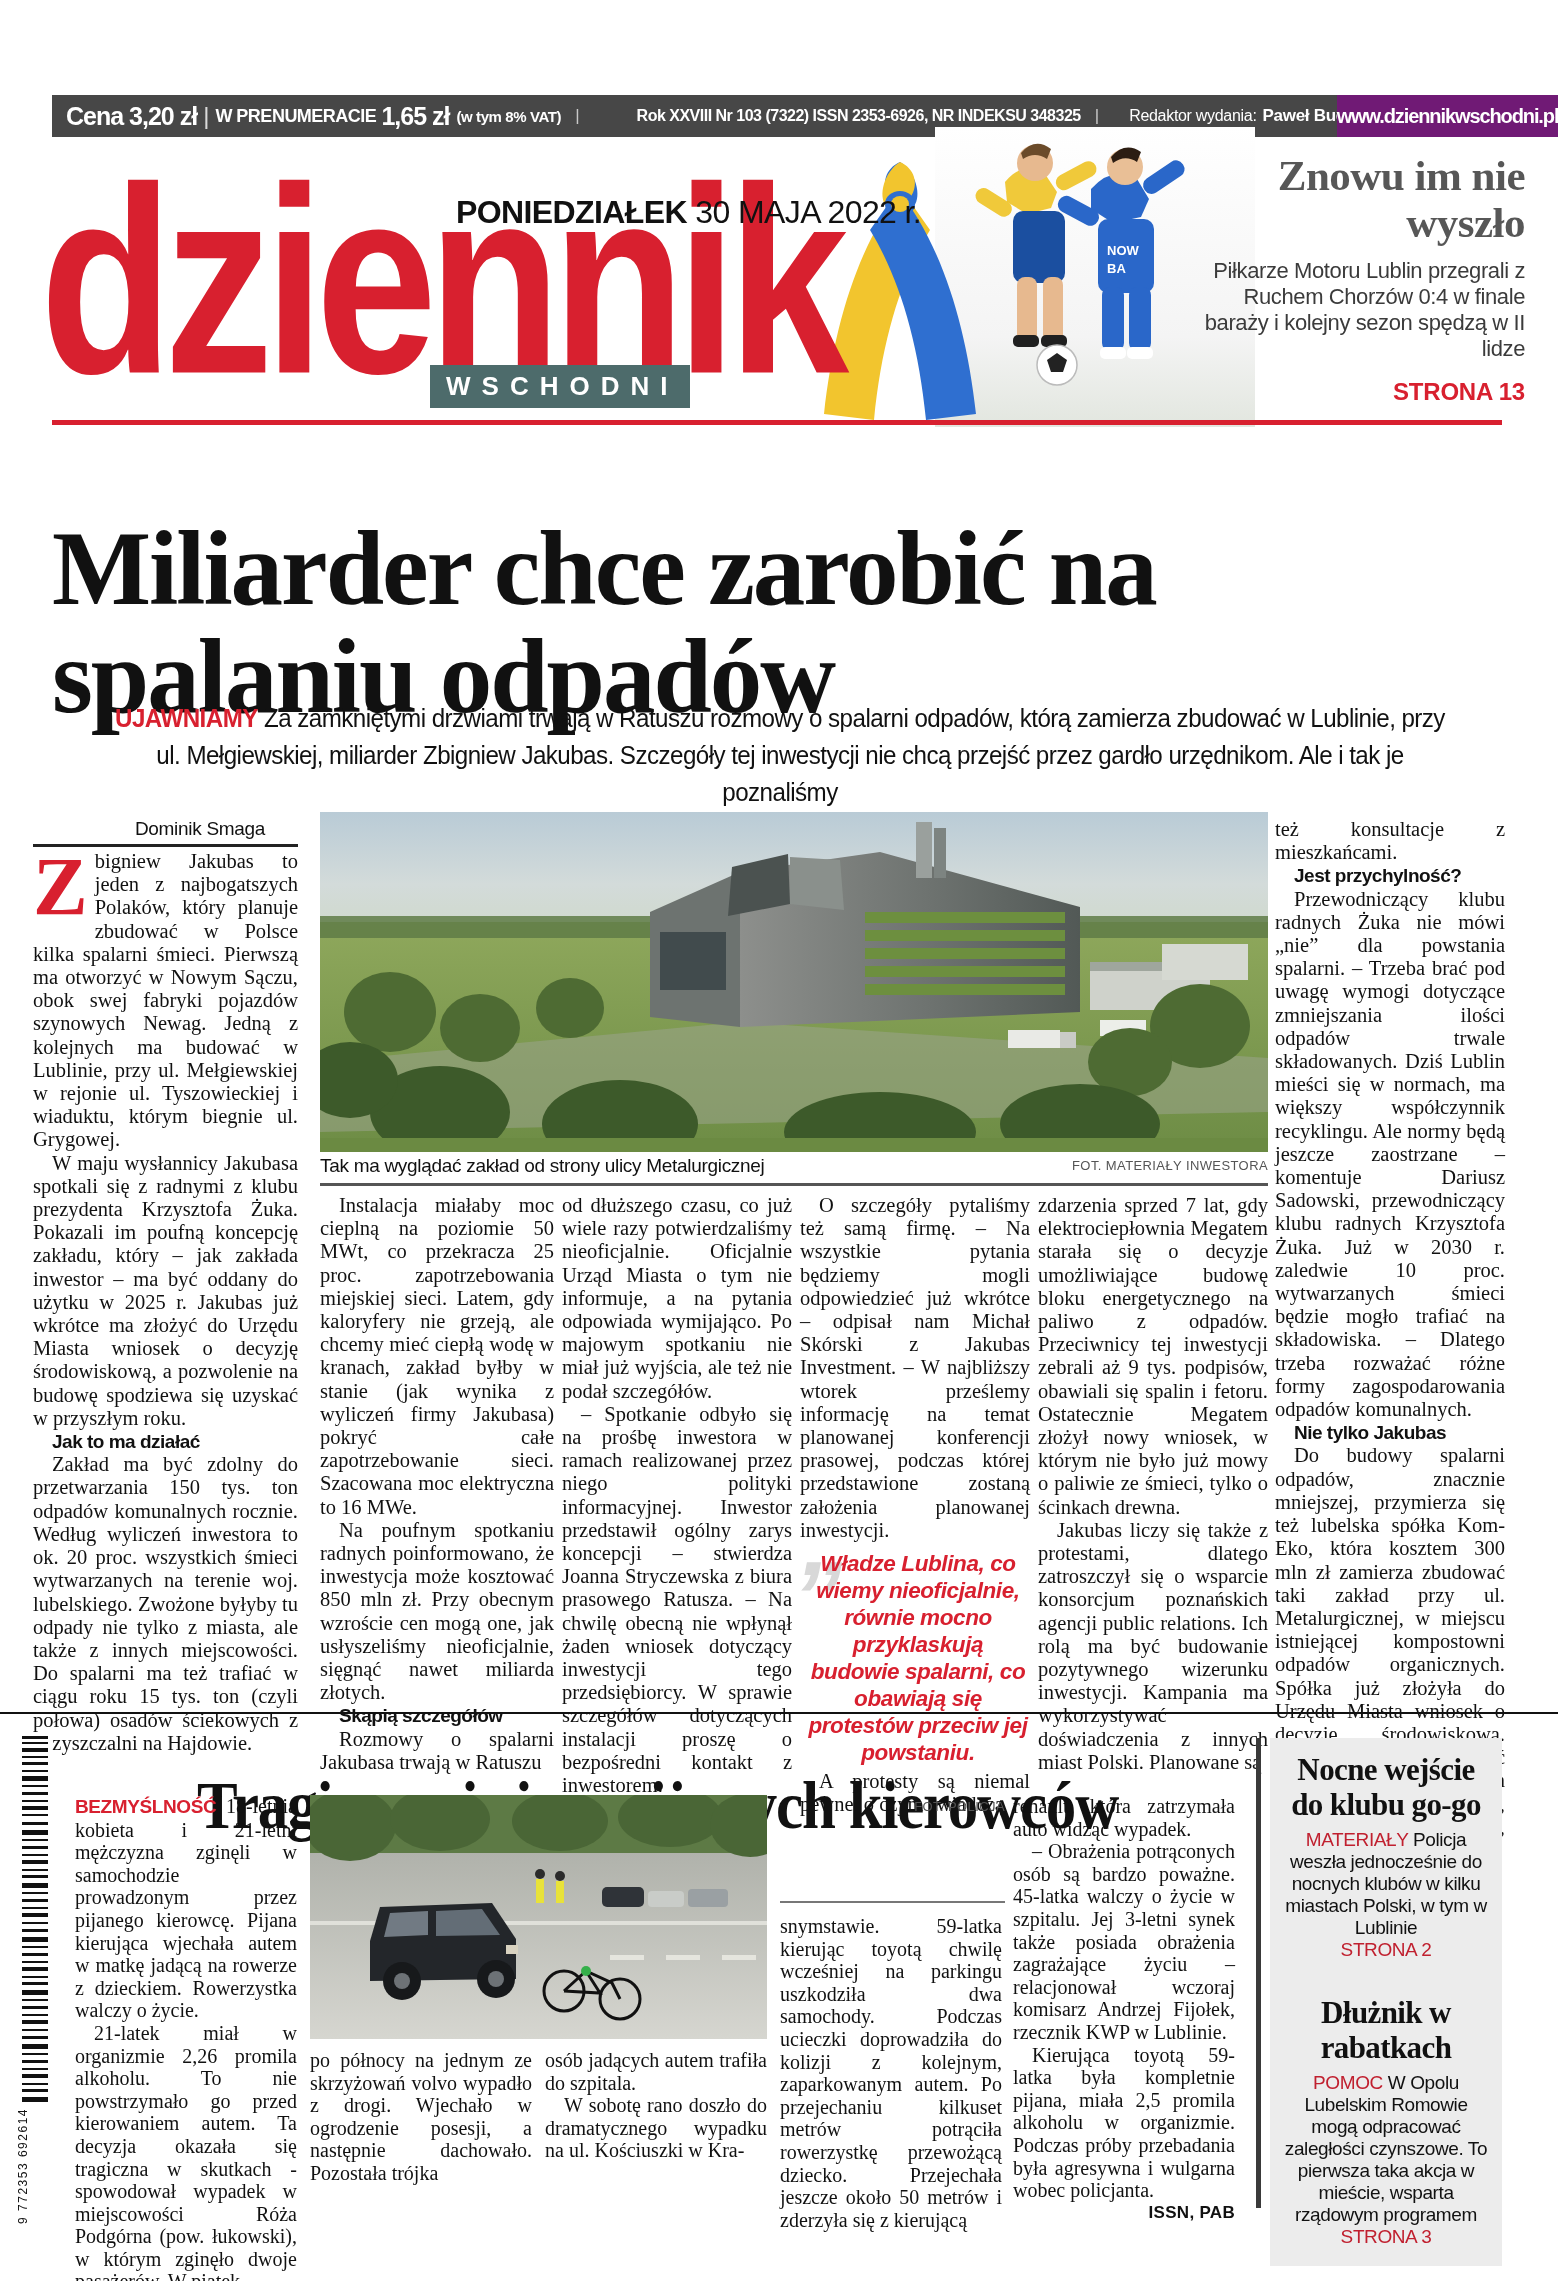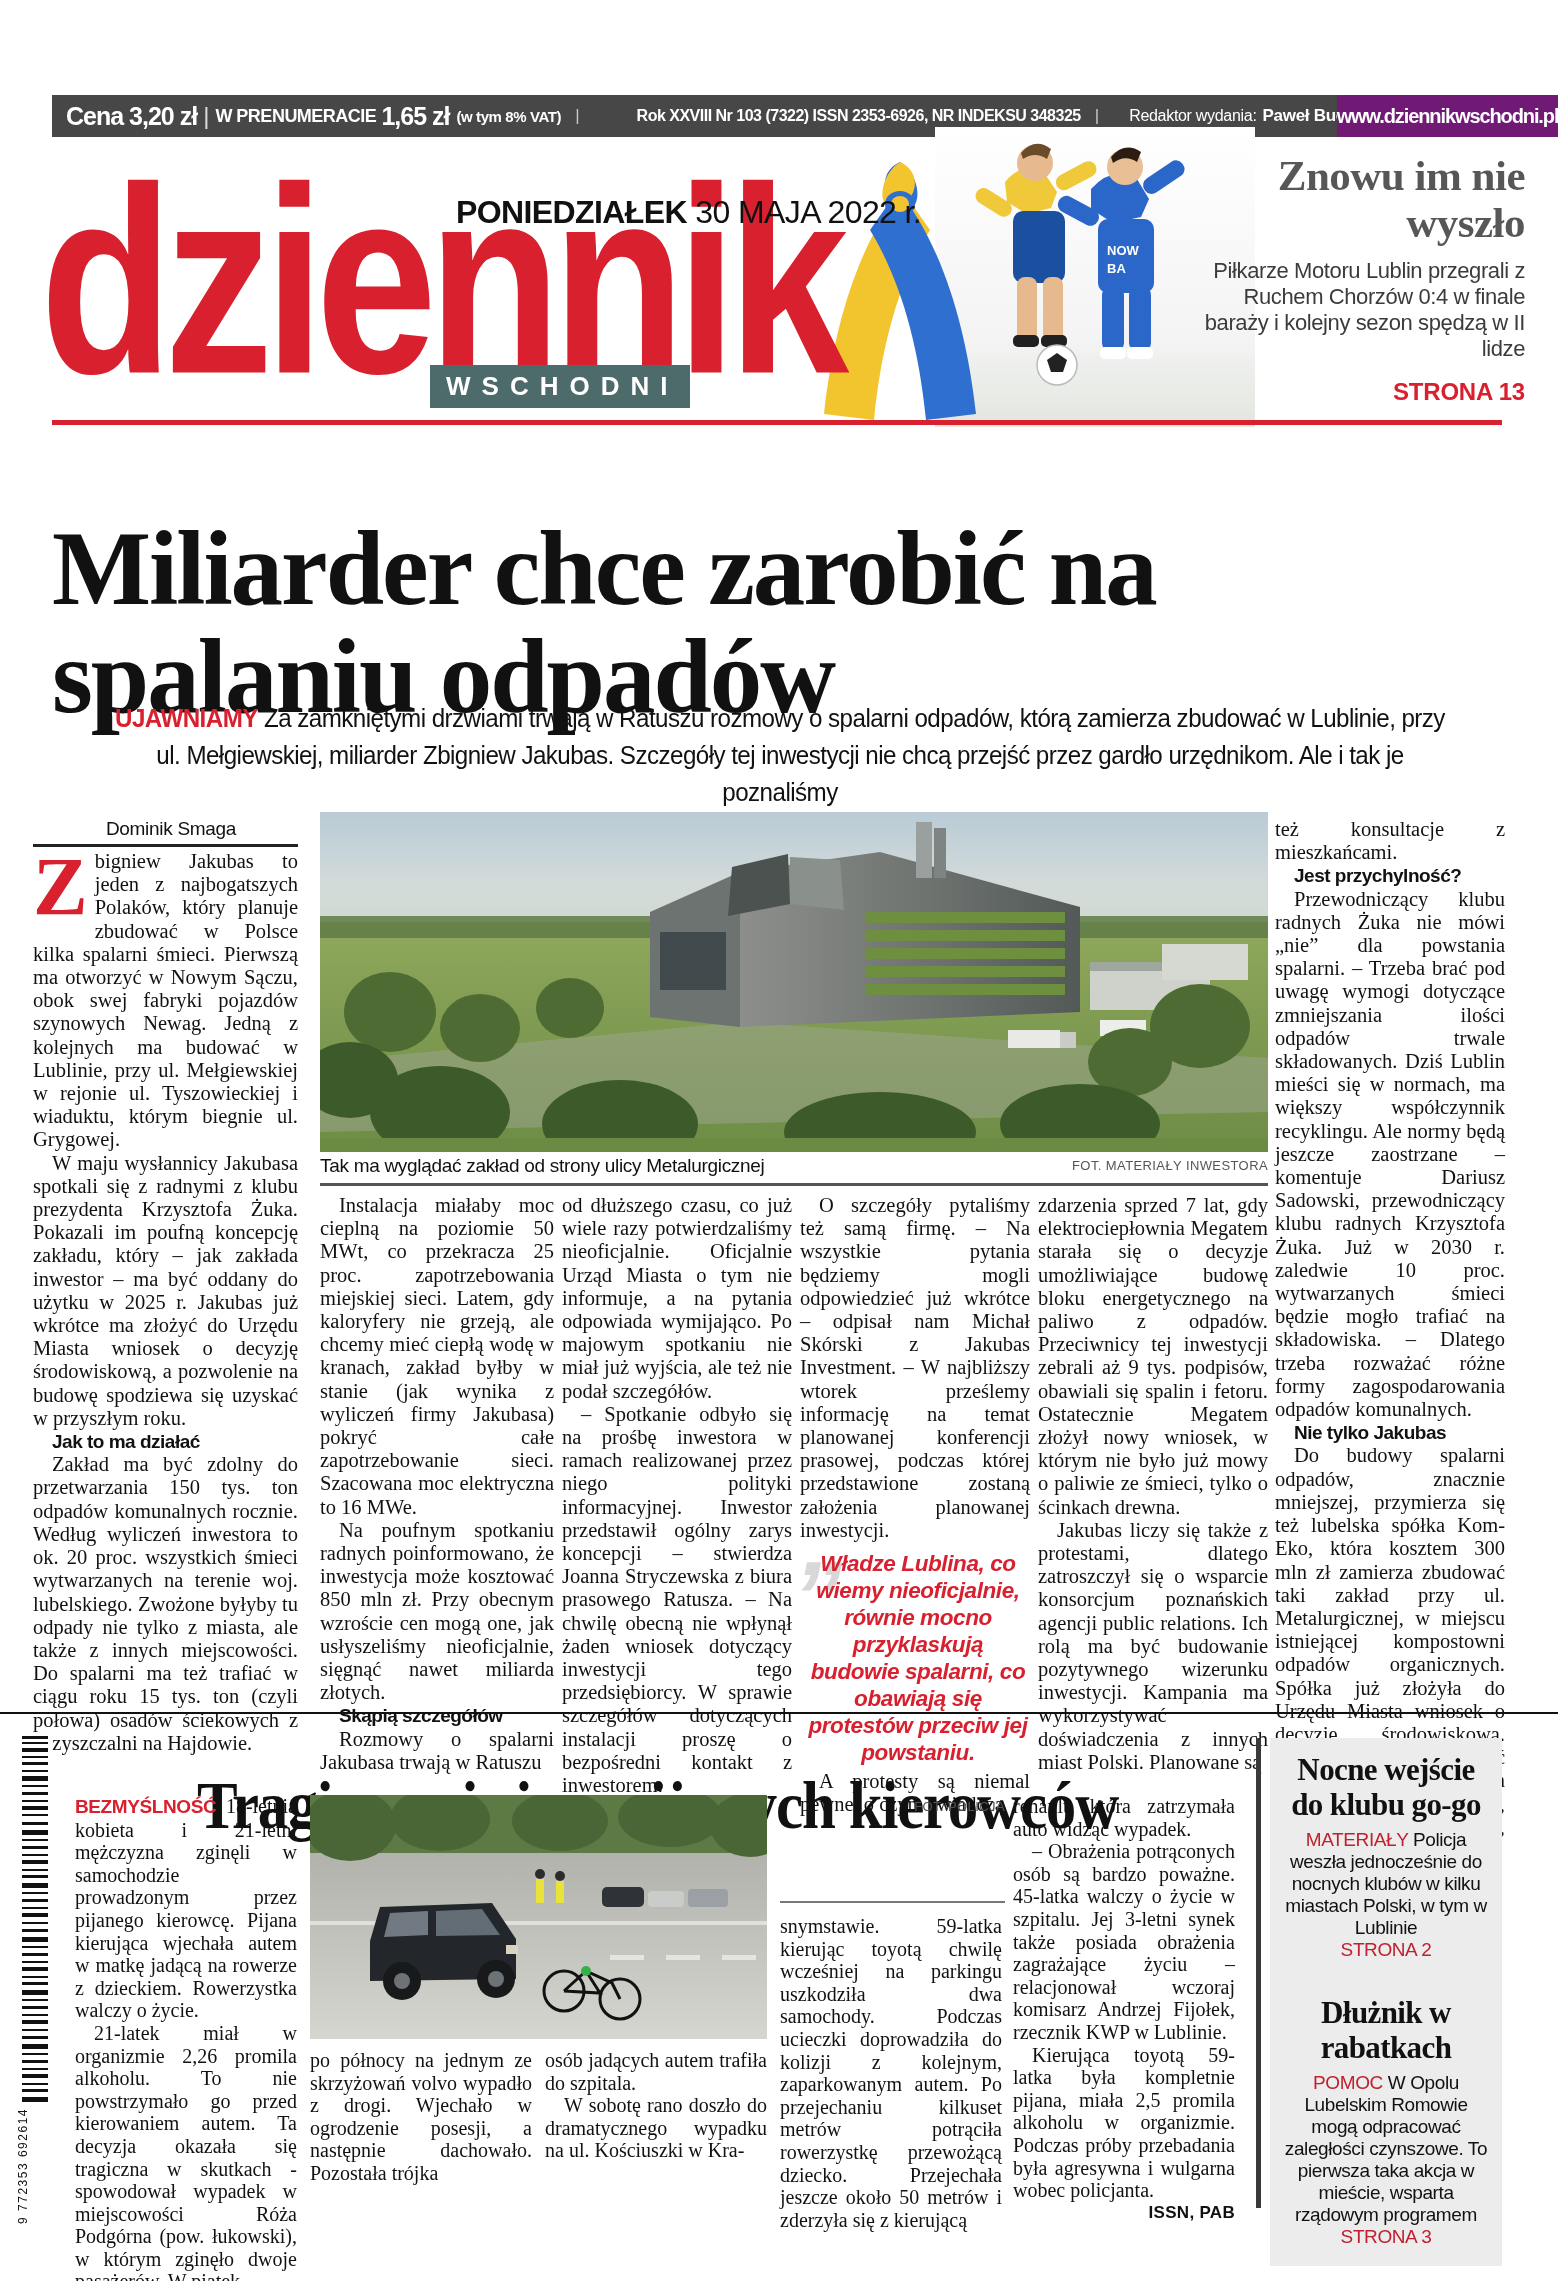--- a/index.html
+++ b/index.html
@@ -100,21 +100,21 @@
     text-align:center;
     font-family:"Liberation Sans", sans-serif;
     font-size:26px; line-height:37px; letter-spacing:-.6px;
     transform: scaleX(.93); transform-origin: center top;
   }
   .lede .kicker { color:#d8202f; font-weight:bold; }
 
   
   .s1 { position:absolute; left:0; top:818px; width:1558px; height:870px; }
   .byline {
-    position:absolute; left:71px; top:0; width:200px; text-align:center;
+    position:absolute; left:100px; top:0; width:200px; text-align:center;
     font-family:"Liberation Sans", sans-serif; font-size:19px;
     letter-spacing:-.3px;
   }
   .byline-rule { position:absolute; left:33px; top:26px; width:265px; height:3px; background:#222; }
 
   .col { position:absolute; font-size:20.5px; line-height:23.2px; text-align:justify; }
   .col p { margin:0; text-indent:19px; }
   .col p.noind { text-indent:0; }
   .subhead {
     font-family:"Liberation Sans", sans-serif; font-weight:bold;

